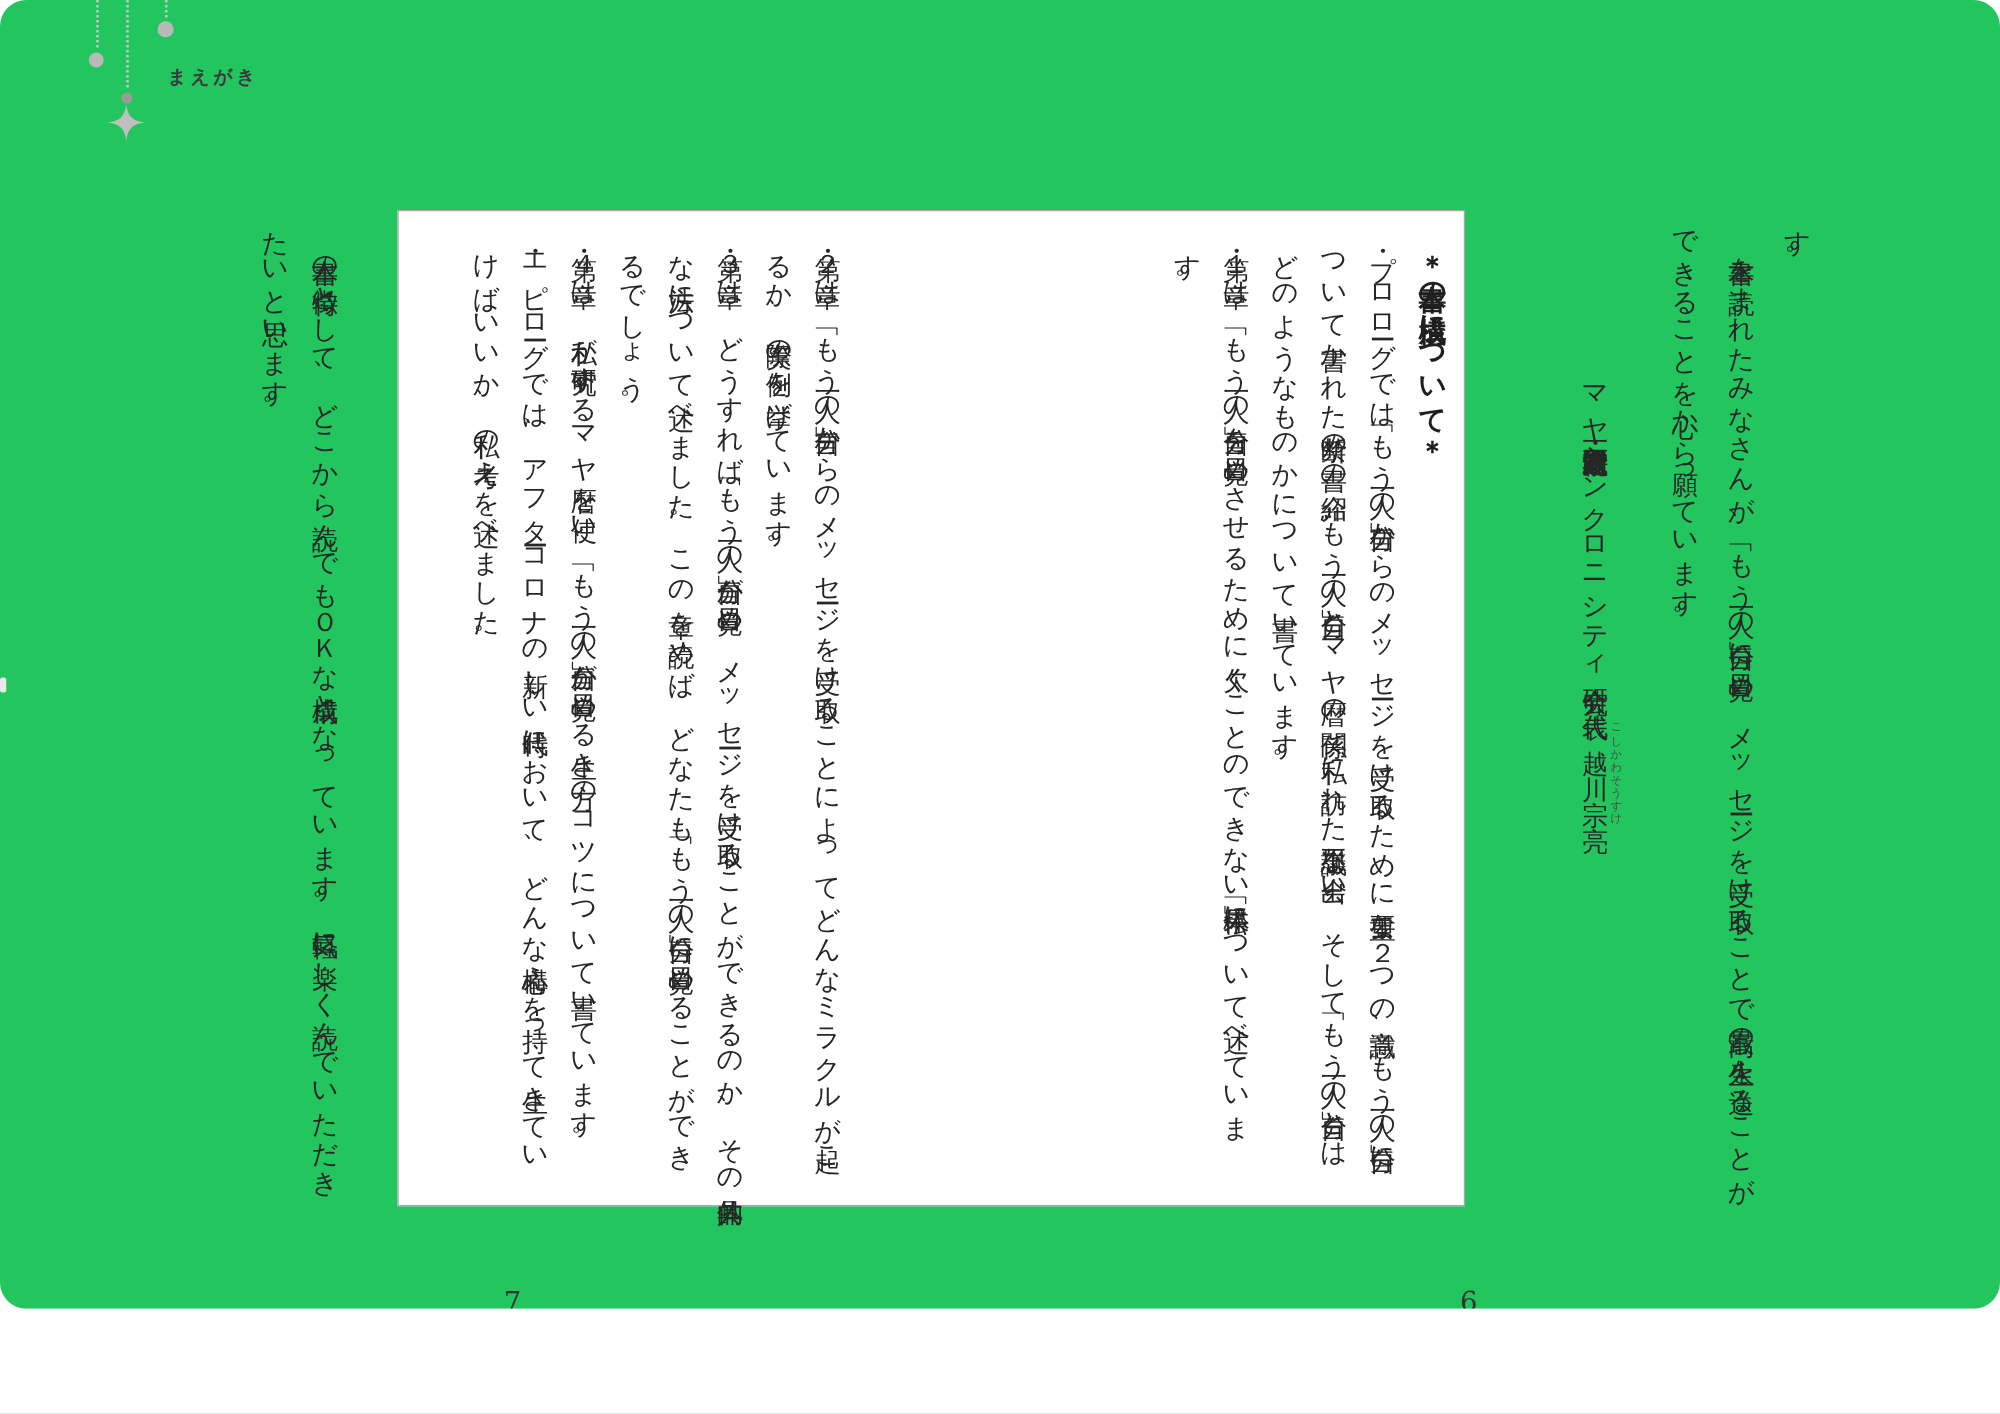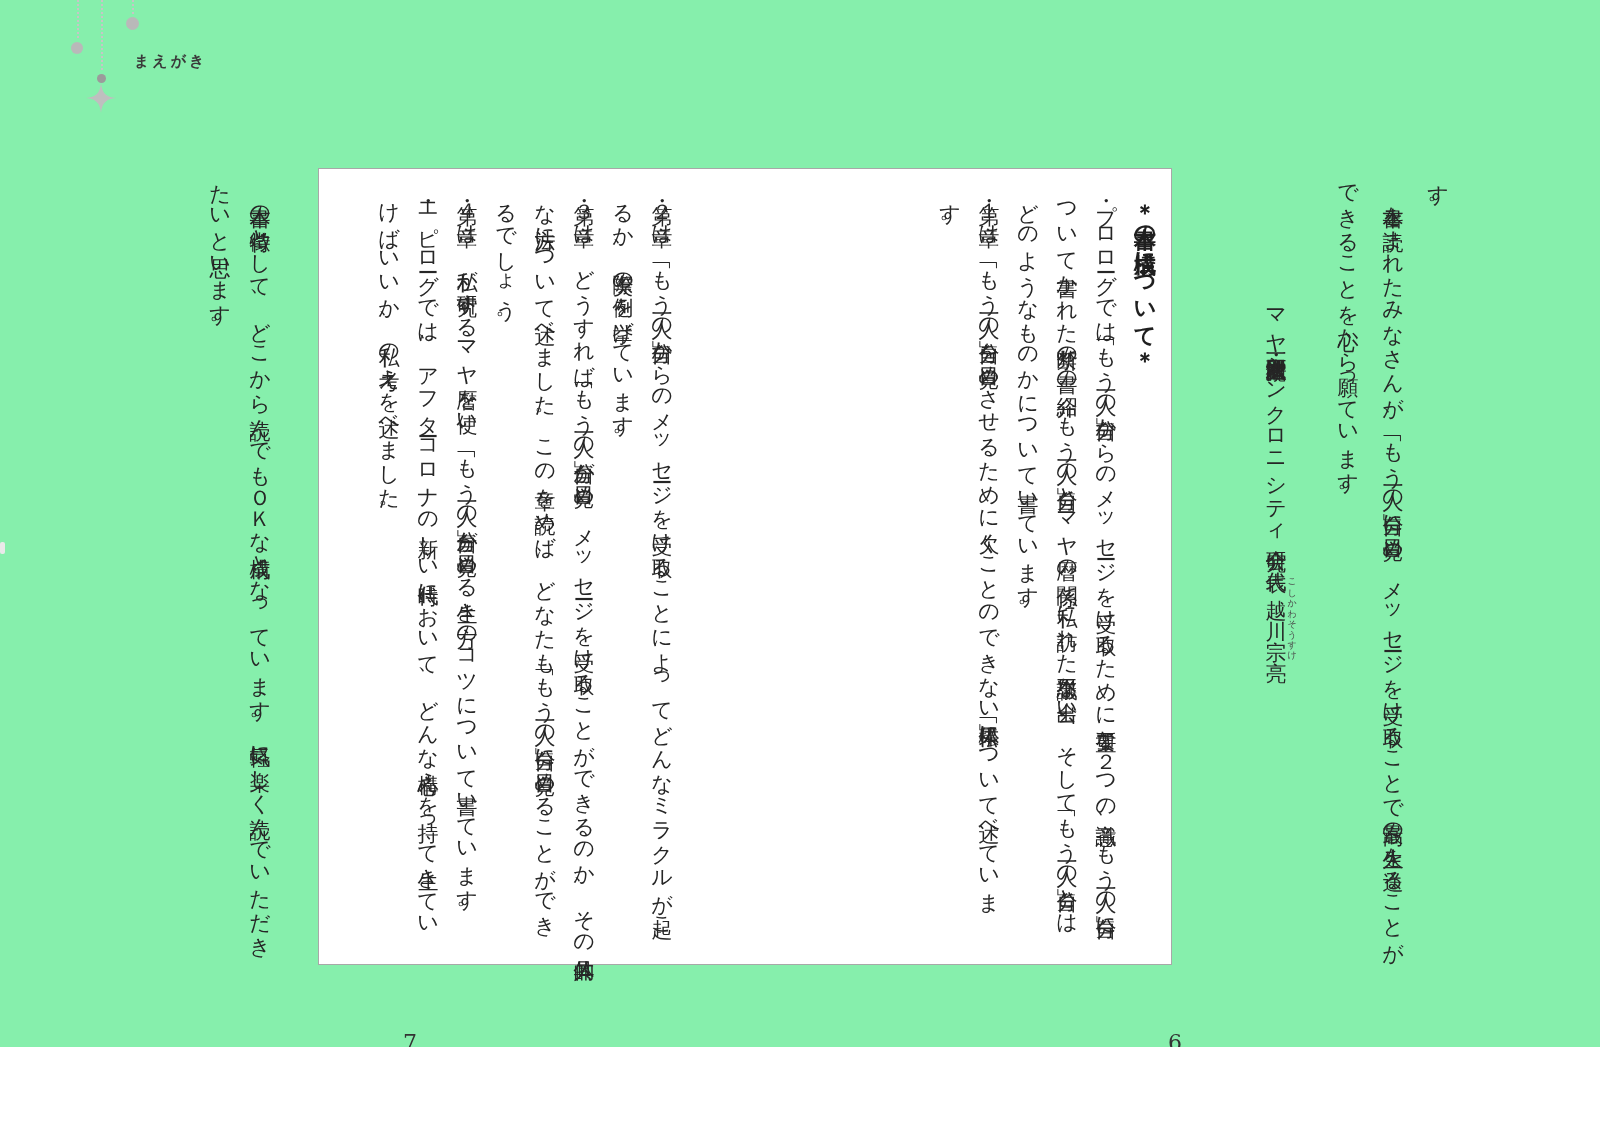--- a/index.html
+++ b/index.html
@@ -1,17 +1,17 @@
 <!DOCTYPE html>
 <html lang="ja"><head>
 <meta charset="utf-8">
 <style>
   html,body{margin:0;padding:0;background:#ffffff;}
-  .page{position:relative;width:1600px;height:1047px;background:#86efac;overflow:hidden;
-        font-family:"DejaVu Serif","Liberation Serif",serif;color:#262626;}
+  .page{position:relative;width:1600px;height:1047px;background:#22c55e;overflow:hidden;
+        font-family:"DejaVu Serif","Liberation Serif",serif;color:#262626;border-radius:21px;}
 
   
   .dotline{position:absolute;width:0;border-left:2px dotted #c6c6c6;}
   .bead{position:absolute;border-radius:50%;background:#b9b9b9;}
   .bead.dark{background:#9b9b9b;}
   .sparkle{position:absolute;}
   .maegaki{position:absolute;left:134px;top:52px;font-family:"DejaVu Sans","Liberation Sans",sans-serif;
            font-weight:bold;font-size:15px;letter-spacing:3px;color:#3a3a3a;}
 
   

